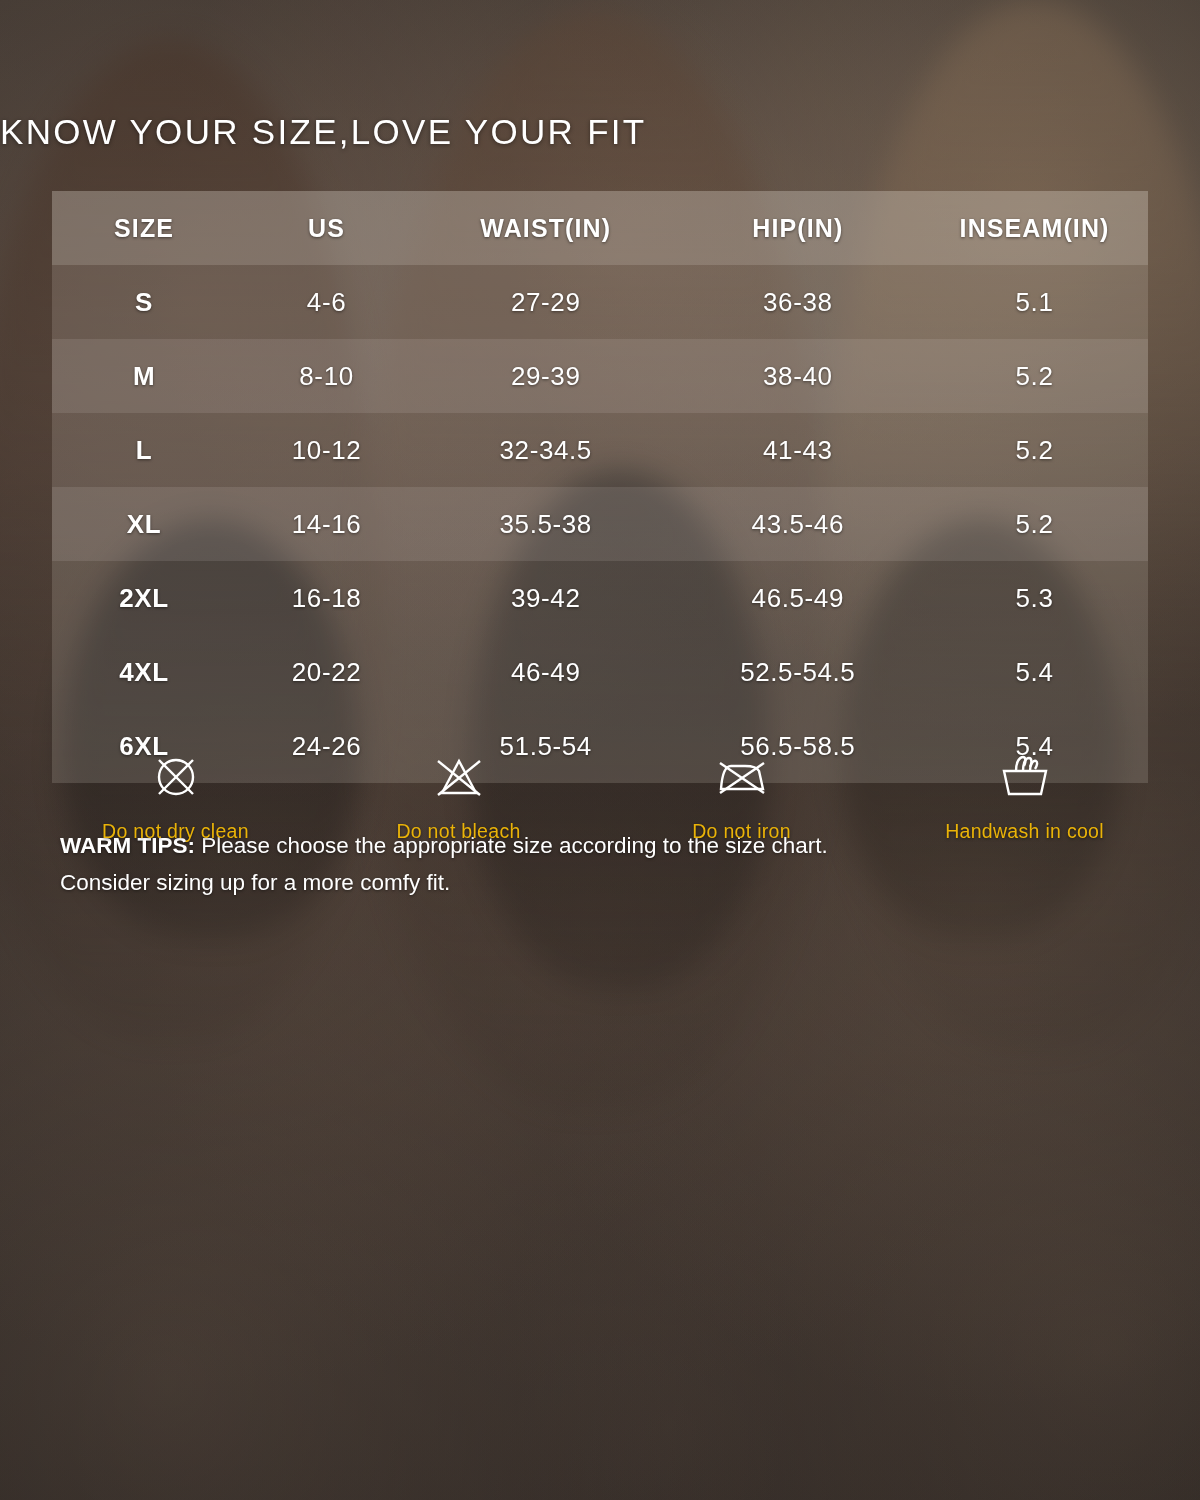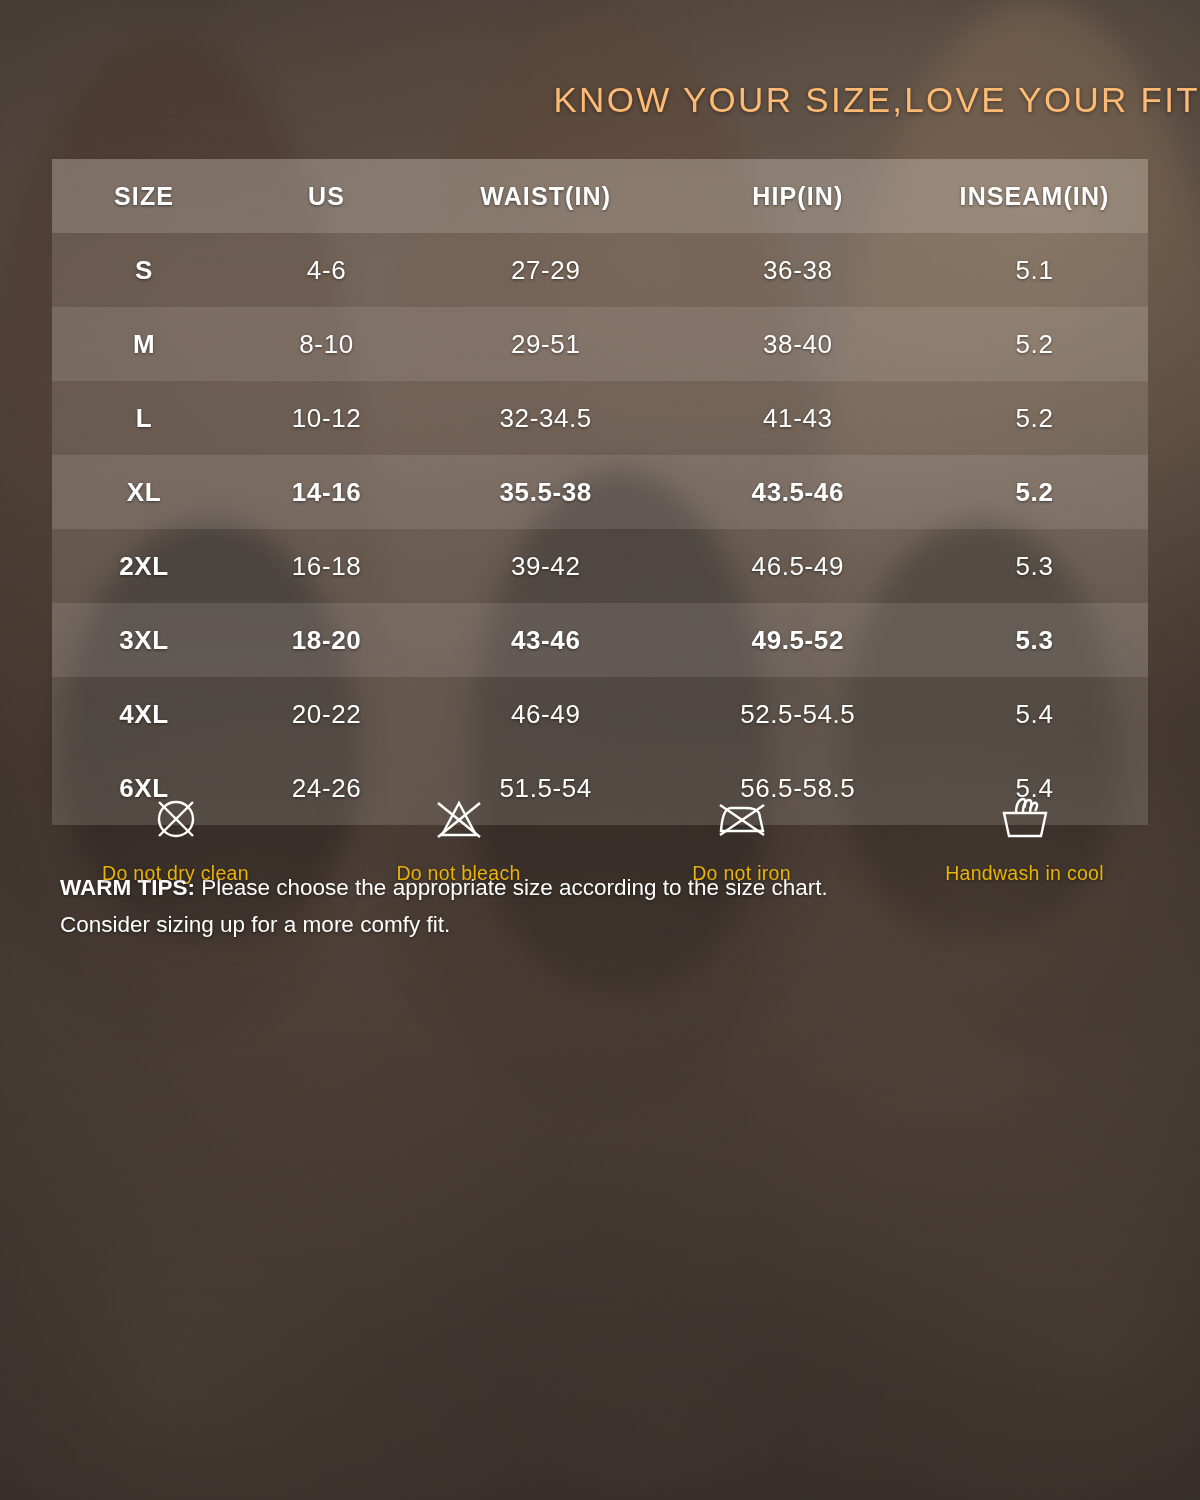--- a/index.html
+++ b/index.html
@@ -57,26 +57,26 @@
     background: linear-gradient(180deg, rgba(24,20,18,0.8), rgba(30,26,22,0.3)); opacity: 0.65; }
   .bg-veil {
     position: absolute; inset: 0;
     background: linear-gradient(180deg, rgba(25,22,20,0.30) 0%, rgba(28,24,22,0.18) 30%, rgba(30,26,24,0.30) 70%, rgba(28,24,22,0.45) 100%);
   }
 
   
   .content { position: relative; z-index: 5; }
 
   .title {
-    text-align: right;
-    color: #fdba74;
+    text-align: left;
+    color: #ffffff;
     font-size: 35px;
     letter-spacing: 2.3px;
     font-weight: 400;
-    padding-top: 80px;
+    padding-top: 112px;
     text-shadow: 0 1px 4px rgba(0,0,0,0.45);
   }
 
   .table-wrap {
     margin: 39px 52px 0 52px;
     width: 1096px;
   }
   table.size-chart {
     width: 100%;
     border-collapse: collapse;
@@ -90,21 +90,21 @@
     height: 74px;
     padding: 0;
     letter-spacing: 0.6px;
     text-shadow: 0 1px 3px rgba(0,0,0,0.5);
   }
   table.size-chart th { font-weight: bold; font-size: 25px; letter-spacing: 1.1px; }
   table.size-chart tr.head { background: rgba(236,228,220,0.30); }
   table.size-chart tr.r-odd { background: rgba(236,228,220,0.16); }
   table.size-chart tr.r-even { background: rgba(236,228,220,0.26); }
   table.size-chart td.c-size { font-weight: bold; }
-  table.size-chart td.bold-row { font-weight: bold; }
+  table.size-chart td.bold-row { font-weight: normal; }
 
   col.c1 { width: 16.8%; }
   col.c2 { width: 16.5%; }
   col.c3 { width: 23.5%; }
   col.c4 { width: 22.5%; }
   col.c5 { width: 20.7%; }
 
   .tips {
     margin: 44px 60px 0 60px;
     color: #ffffff;
@@ -177,21 +177,21 @@
           <tr class="r-odd">
             <td class="c-size">S</td>
             <td>4-6</td>
             <td>27-29</td>
             <td>36-38</td>
             <td>5.1</td>
           </tr>
           <tr class="r-even">
             <td class="c-size">M</td>
             <td>8-10</td>
-            <td>29-51</td>
+            <td>29-39</td>
             <td>38-40</td>
             <td>5.2</td>
           </tr>
           <tr class="r-odd">
             <td class="c-size">L</td>
             <td>10-12</td>
             <td>32-34.5</td>
             <td>41-43</td>
             <td>5.2</td>
           </tr>
@@ -202,27 +202,20 @@
             <td class="bold-row">43.5-46</td>
             <td class="bold-row">5.2</td>
           </tr>
           <tr class="r-odd">
             <td class="c-size">2XL</td>
             <td>16-18</td>
             <td>39-42</td>
             <td>46.5-49</td>
             <td>5.3</td>
           </tr>
-          <tr class="r-even bold-row">
-            <td class="c-size">3XL</td>
-            <td class="bold-row">18-20</td>
-            <td class="bold-row">43-46</td>
-            <td class="bold-row">49.5-52</td>
-            <td class="bold-row">5.3</td>
-          </tr>
           <tr class="r-odd">
             <td class="c-size">4XL</td>
             <td>20-22</td>
             <td>46-49</td>
             <td>52.5-54.5</td>
             <td>5.4</td>
           </tr>
           <tr class="r-odd">
             <td class="c-size">6XL</td>
             <td>24-26</td>

